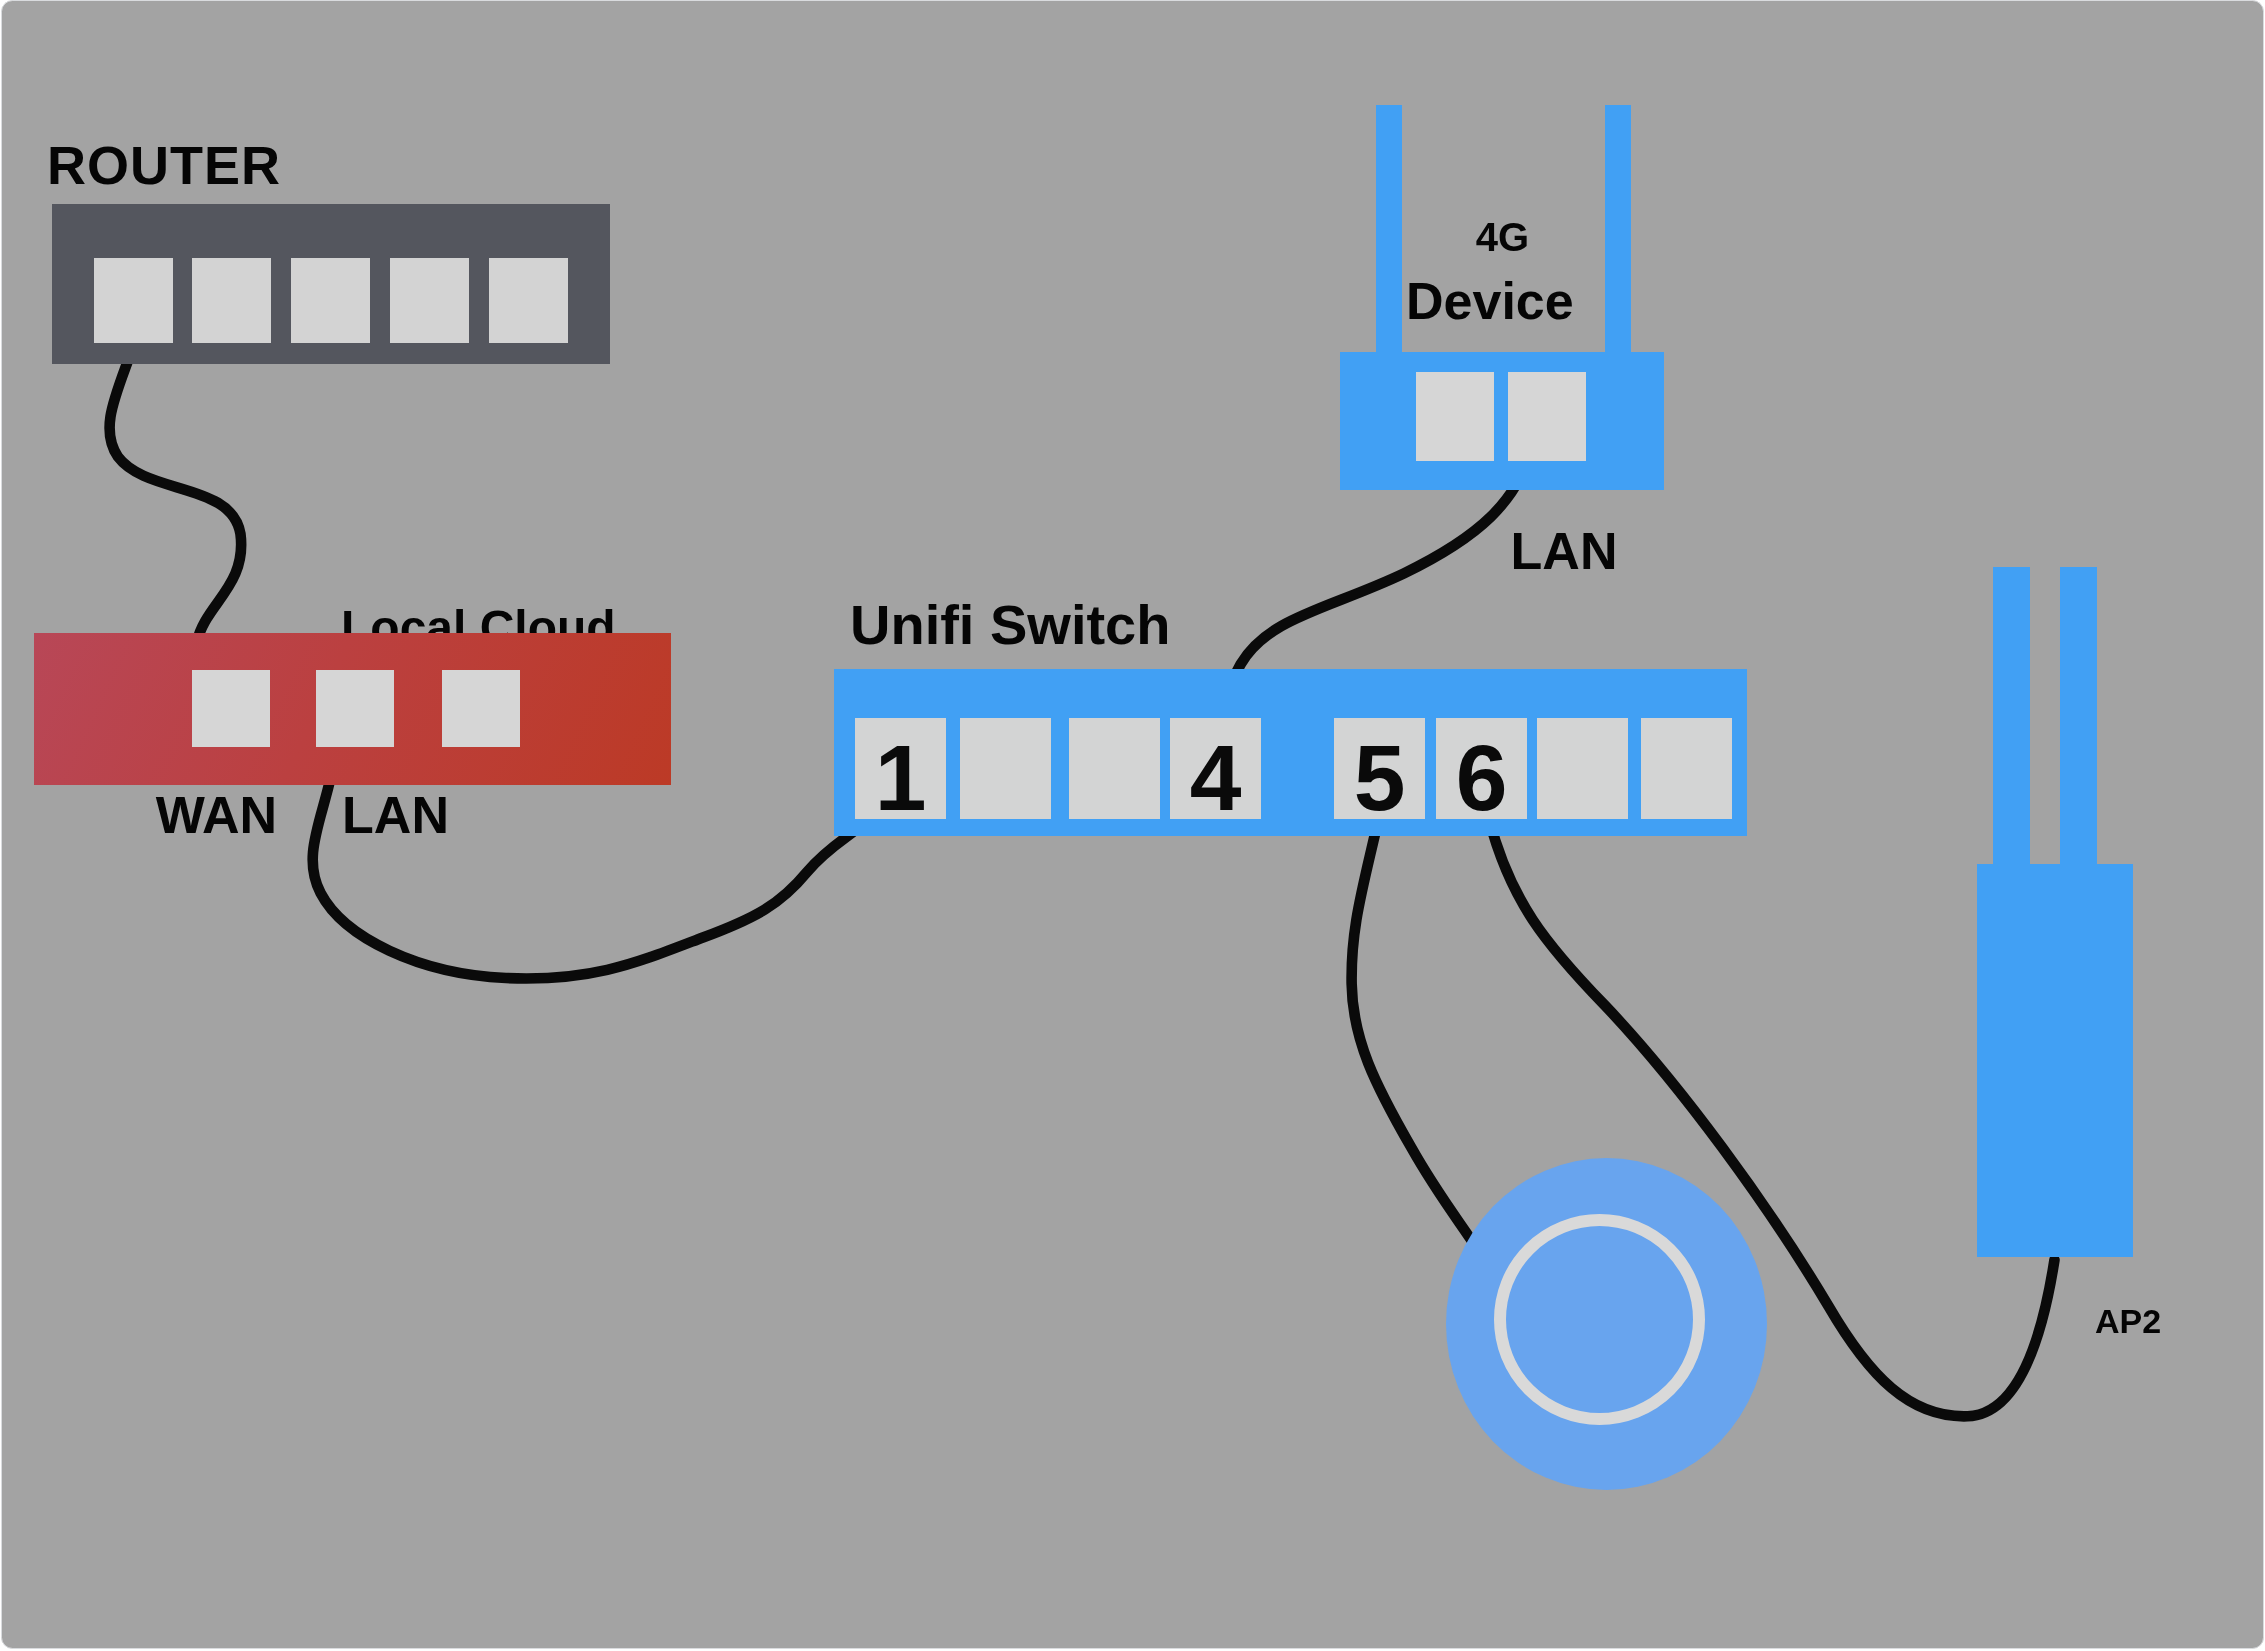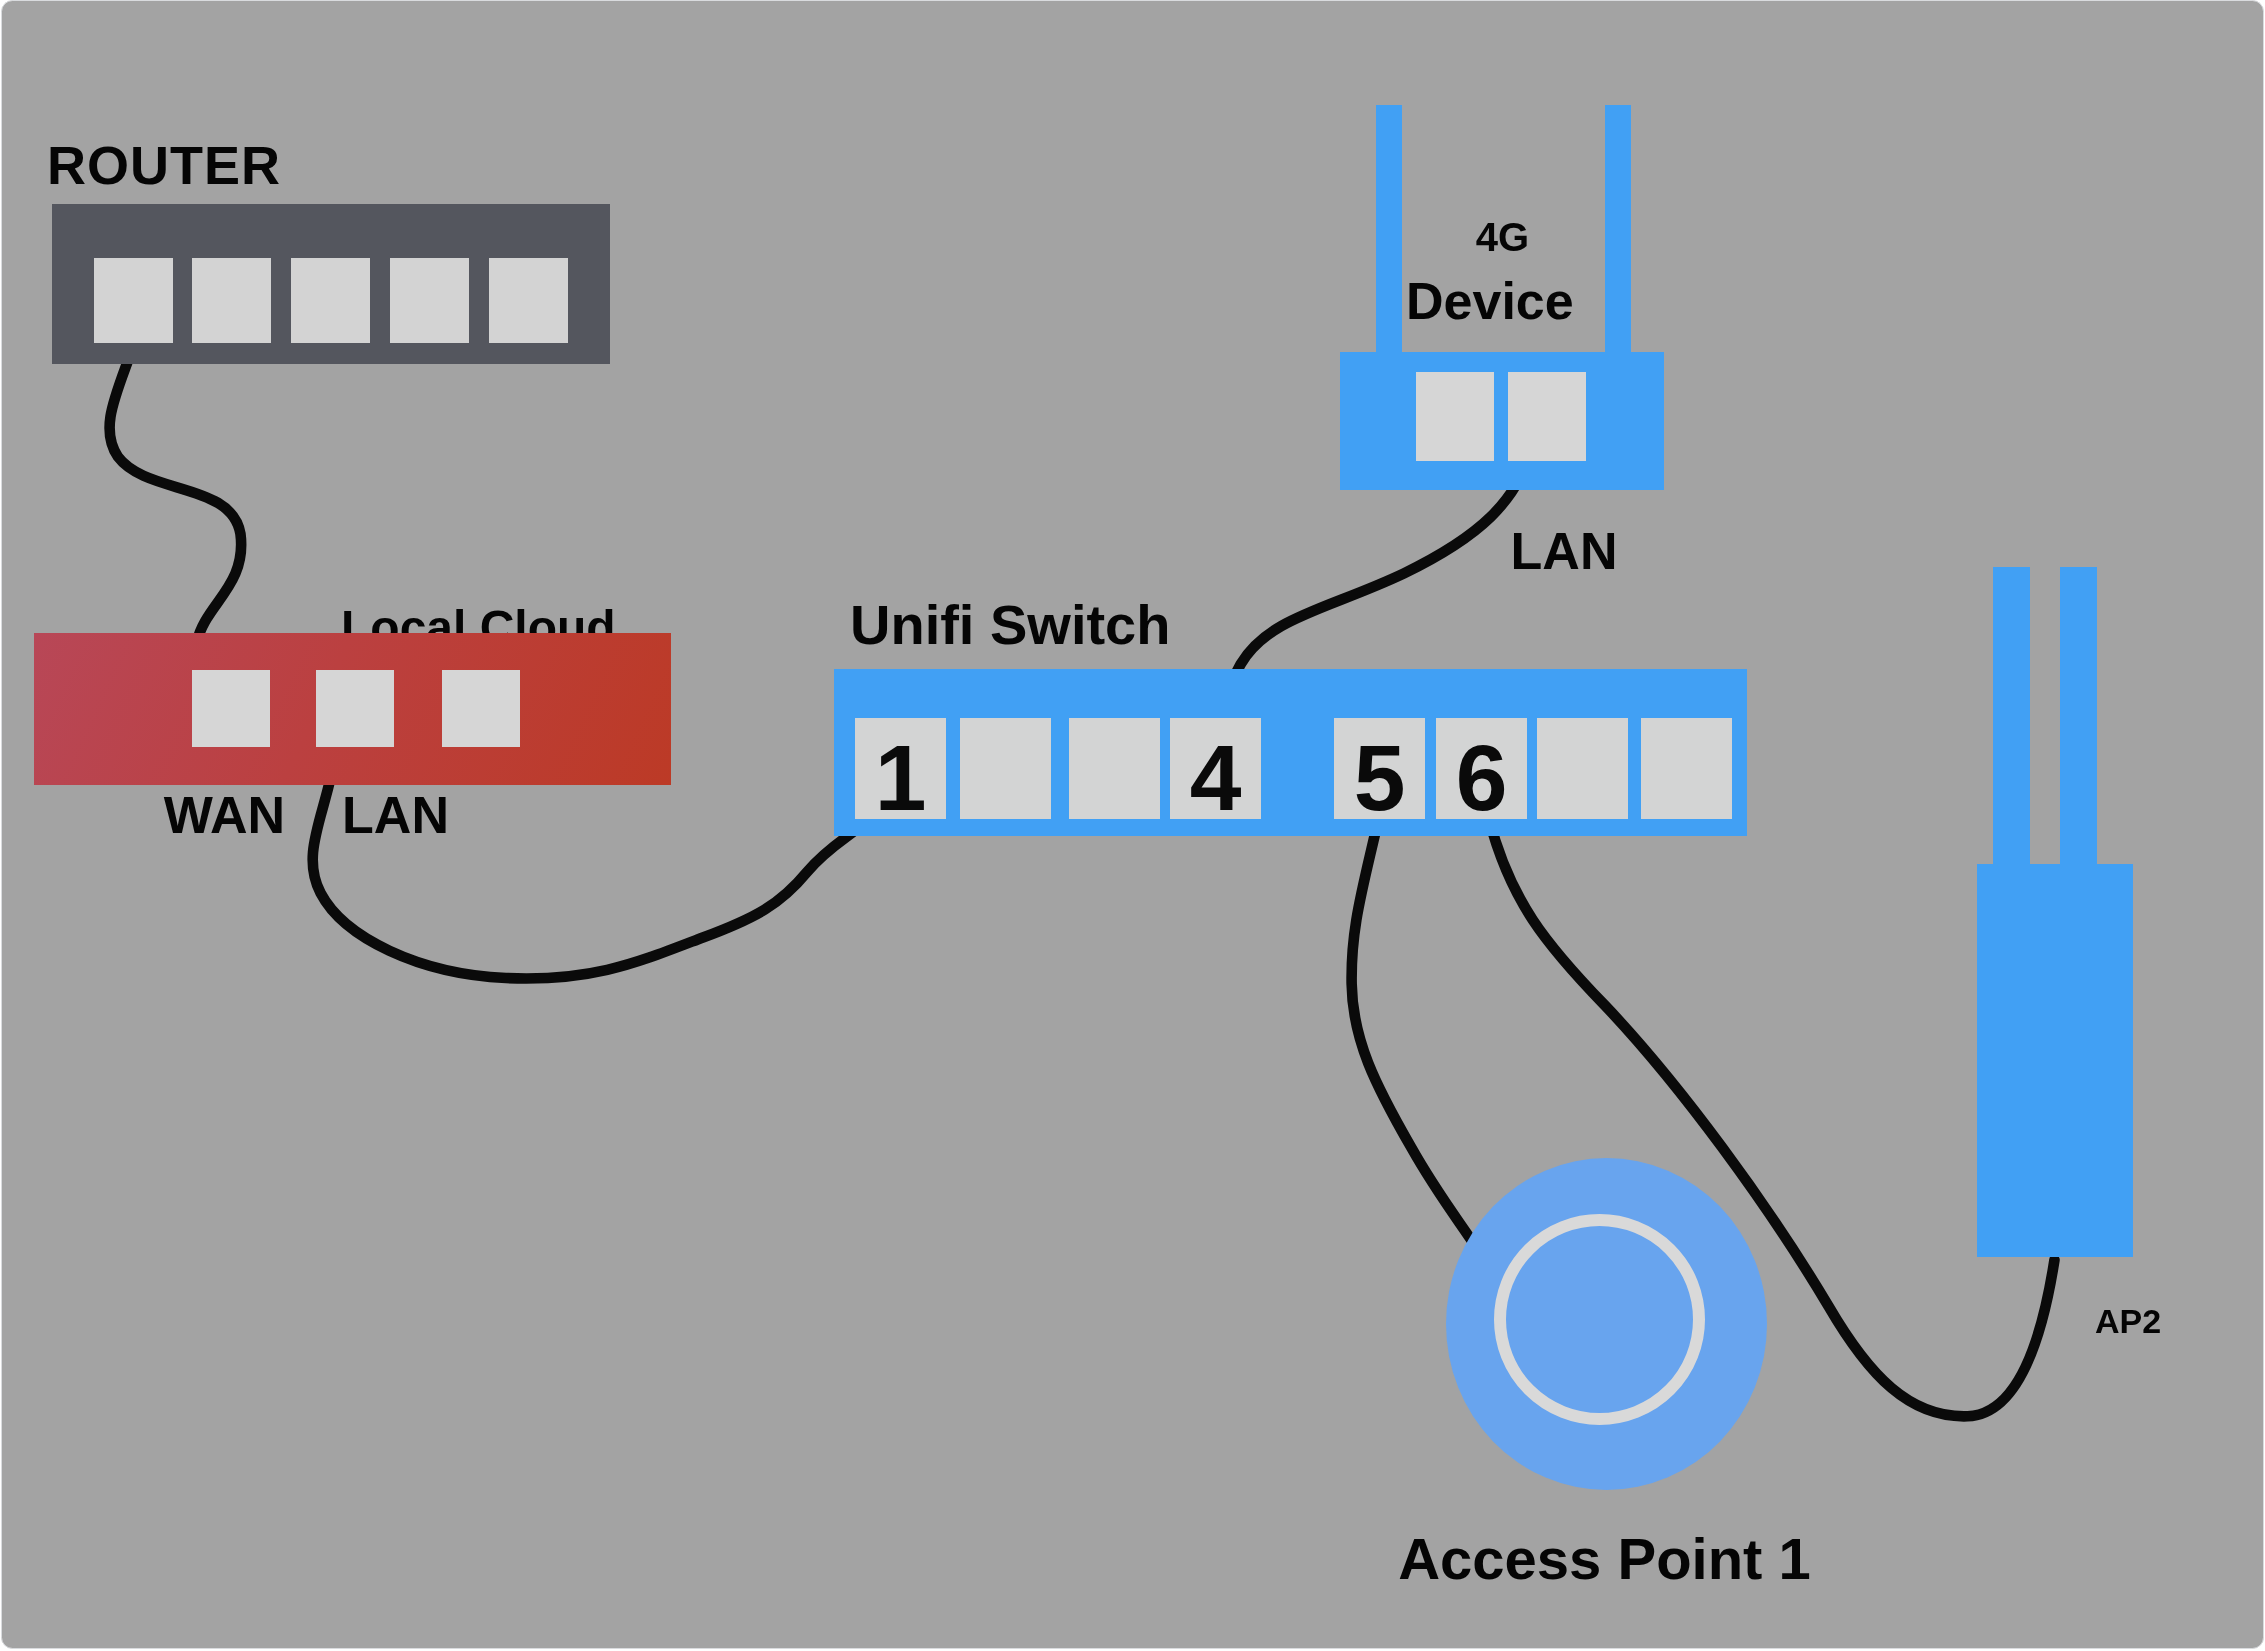--- a/index.html
+++ b/index.html
@@ -15,21 +15,21 @@
   .router-label{left:45px;top:137px;font-size:54px;letter-spacing:1px;}
   .router-box{position:absolute;left:50px;top:203px;width:558px;height:160px;background:#54565e;}
   .router-box .port{top:54px;width:79px;height:85px;}
   .rp1{left:42px;} .rp2{left:140px;} .rp3{left:239px;} .rp4{left:338px;} .rp5{left:437px;}
   
   .lc-label{left:339px;top:603px;font-size:48px;}
   .lc-box{position:absolute;left:32px;top:632px;width:637px;height:152px;
     background:linear-gradient(115deg,#b84757 0%,#bb4040 45%,#bc3a26 100%);}
   .lc-box .port{top:37px;width:78px;height:77px;background:#d6d6d6;}
   .lcp1{left:158px;} .lcp2{left:282px;} .lcp3{left:408px;}
-  .wan-label{left:148px;top:788px;width:149px;font-size:52px;text-align:center;}
+  .wan-label{left:140px;top:788px;width:149px;font-size:52px;text-align:center;}
   .lan-label{left:319px;top:788px;width:149px;font-size:52px;text-align:center;}
   
   .sw-label{left:848px;top:596px;font-size:56px;}
   .sw-box{position:absolute;left:832px;top:668px;width:913px;height:167px;background:#41a0f4;}
   .sw-box .port{top:49px;width:91px;height:101px;background:#d3d4d4;}
   .sp1{left:21px;} .sp2{left:126px;} .sp3{left:235px;} .sp4{left:336px;}
   .sp5{left:500px;} .sp6{left:602px;} .sp7{left:703px;} .sp8{left:807px;}
   .pnum{position:absolute;left:0;right:0;bottom:0;text-align:center;
     font-weight:700;font-size:93px;line-height:0.86;color:#0a0a0a;}
   
@@ -113,21 +113,20 @@
   <div class="lbl g4-line1">4G</div>
   <div class="lbl g4-line2">Device</div>
   <div class="g4-body">
     <div class="port g4p1"></div>
     <div class="port g4p2"></div>
   </div>
   <div class="lbl g4-lan-label">LAN</div>
 
   <div class="ap1-circle"></div>
   <div class="ap1-ring"></div>
-  <div class="lbl ap1-label">Access Point 1</div>
 
   <div class="antenna ap2-ant-l"></div>
   <div class="antenna ap2-ant-r"></div>
   <div class="ap2-body"></div>
   <div class="lbl ap2-label">AP2</div>
 
 </div>
 
 
 </body></html>

